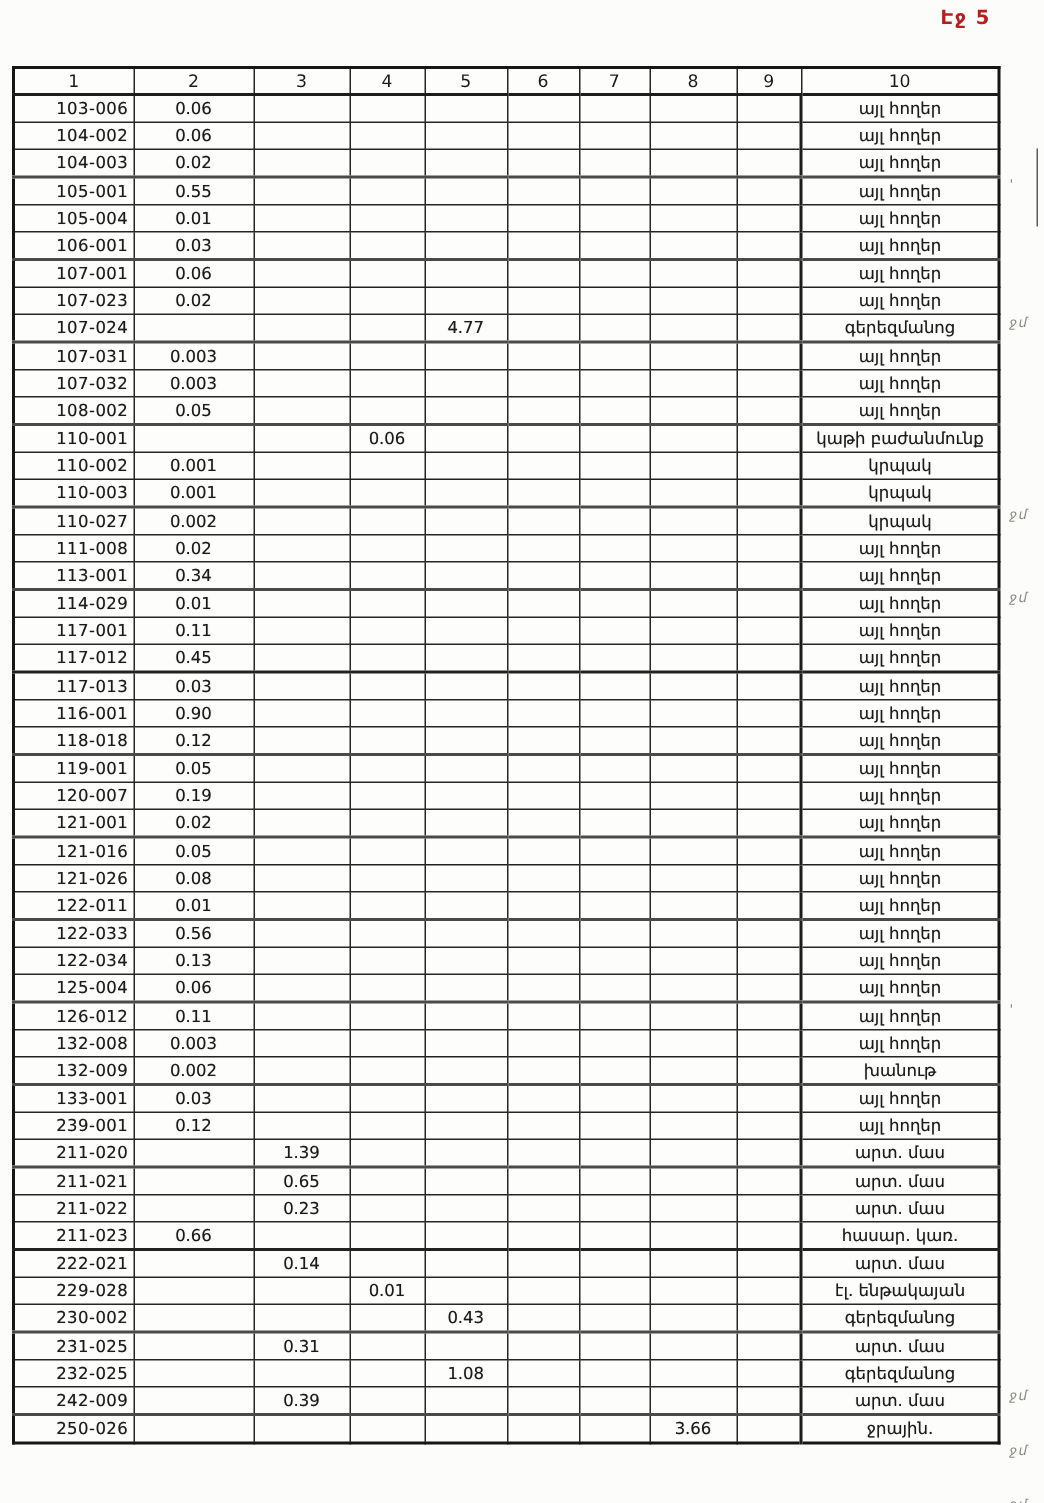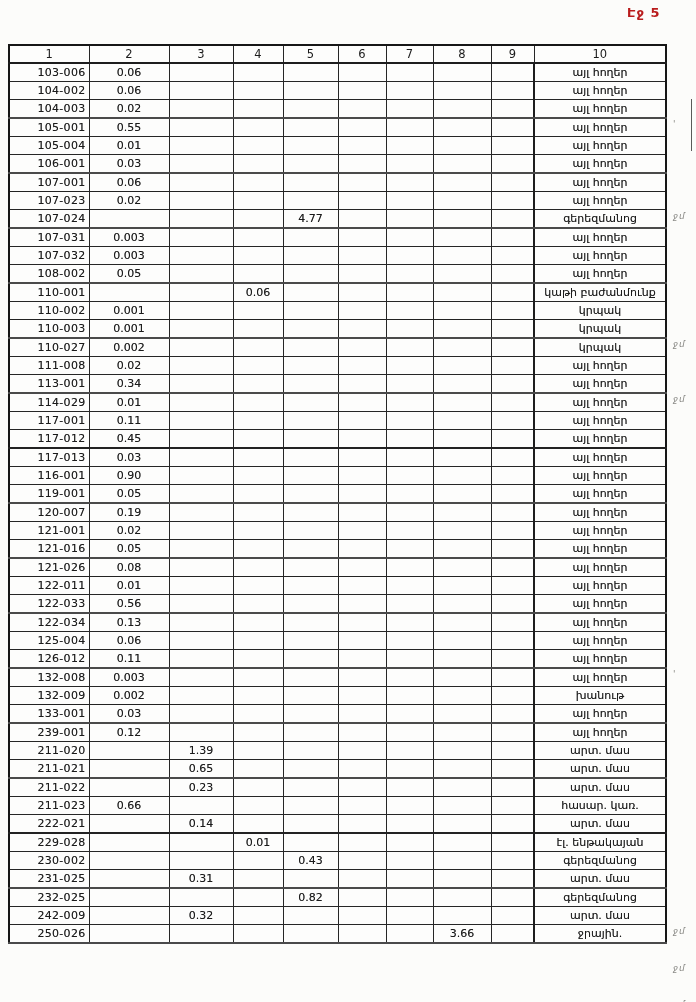--- a/index.html
+++ b/index.html
@@ -355,20 +355,32 @@
         <td class="c-num"></td>
         <td class="c-num"></td>
         <td class="c-num"></td>
         <td class="c-num"></td>
         <td class="c-num"></td>
         <td class="c-num"></td>
         <td class="c-num"></td>
         <td class="c-label">այլ հողեր</td>
       </tr>
       <tr>
+        <td class="c-code">118-018</td>
+        <td class="c-num">0.12</td>
+        <td class="c-num"></td>
+        <td class="c-num"></td>
+        <td class="c-num"></td>
+        <td class="c-num"></td>
+        <td class="c-num"></td>
+        <td class="c-num"></td>
+        <td class="c-num"></td>
+        <td class="c-label">այլ հողեր</td>
+      </tr>
+      <tr>
         <td class="c-code">119-001</td>
         <td class="c-num">0.05</td>
         <td class="c-num"></td>
         <td class="c-num"></td>
         <td class="c-num"></td>
         <td class="c-num"></td>
         <td class="c-num"></td>
         <td class="c-num"></td>
         <td class="c-num"></td>
         <td class="c-label">այլ հողեր</td>
@@ -623,31 +635,31 @@
         <td class="c-num"></td>
         <td class="c-num"></td>
         <td class="c-num"></td>
         <td class="c-label">արտ. մաս</td>
       </tr>
       <tr>
         <td class="c-code">232-025</td>
         <td class="c-num"></td>
         <td class="c-num"></td>
         <td class="c-num"></td>
-        <td class="c-num">0.82</td>
+        <td class="c-num">1.08</td>
         <td class="c-num"></td>
         <td class="c-num"></td>
         <td class="c-num"></td>
         <td class="c-num"></td>
         <td class="c-label">գերեզմանոց</td>
       </tr>
       <tr>
         <td class="c-code">242-009</td>
         <td class="c-num"></td>
-        <td class="c-num">0.32</td>
+        <td class="c-num">0.39</td>
         <td class="c-num"></td>
         <td class="c-num"></td>
         <td class="c-num"></td>
         <td class="c-num"></td>
         <td class="c-num"></td>
         <td class="c-num"></td>
         <td class="c-label">արտ. մաս</td>
       </tr>
       <tr>
         <td class="c-code">250-026</td>

